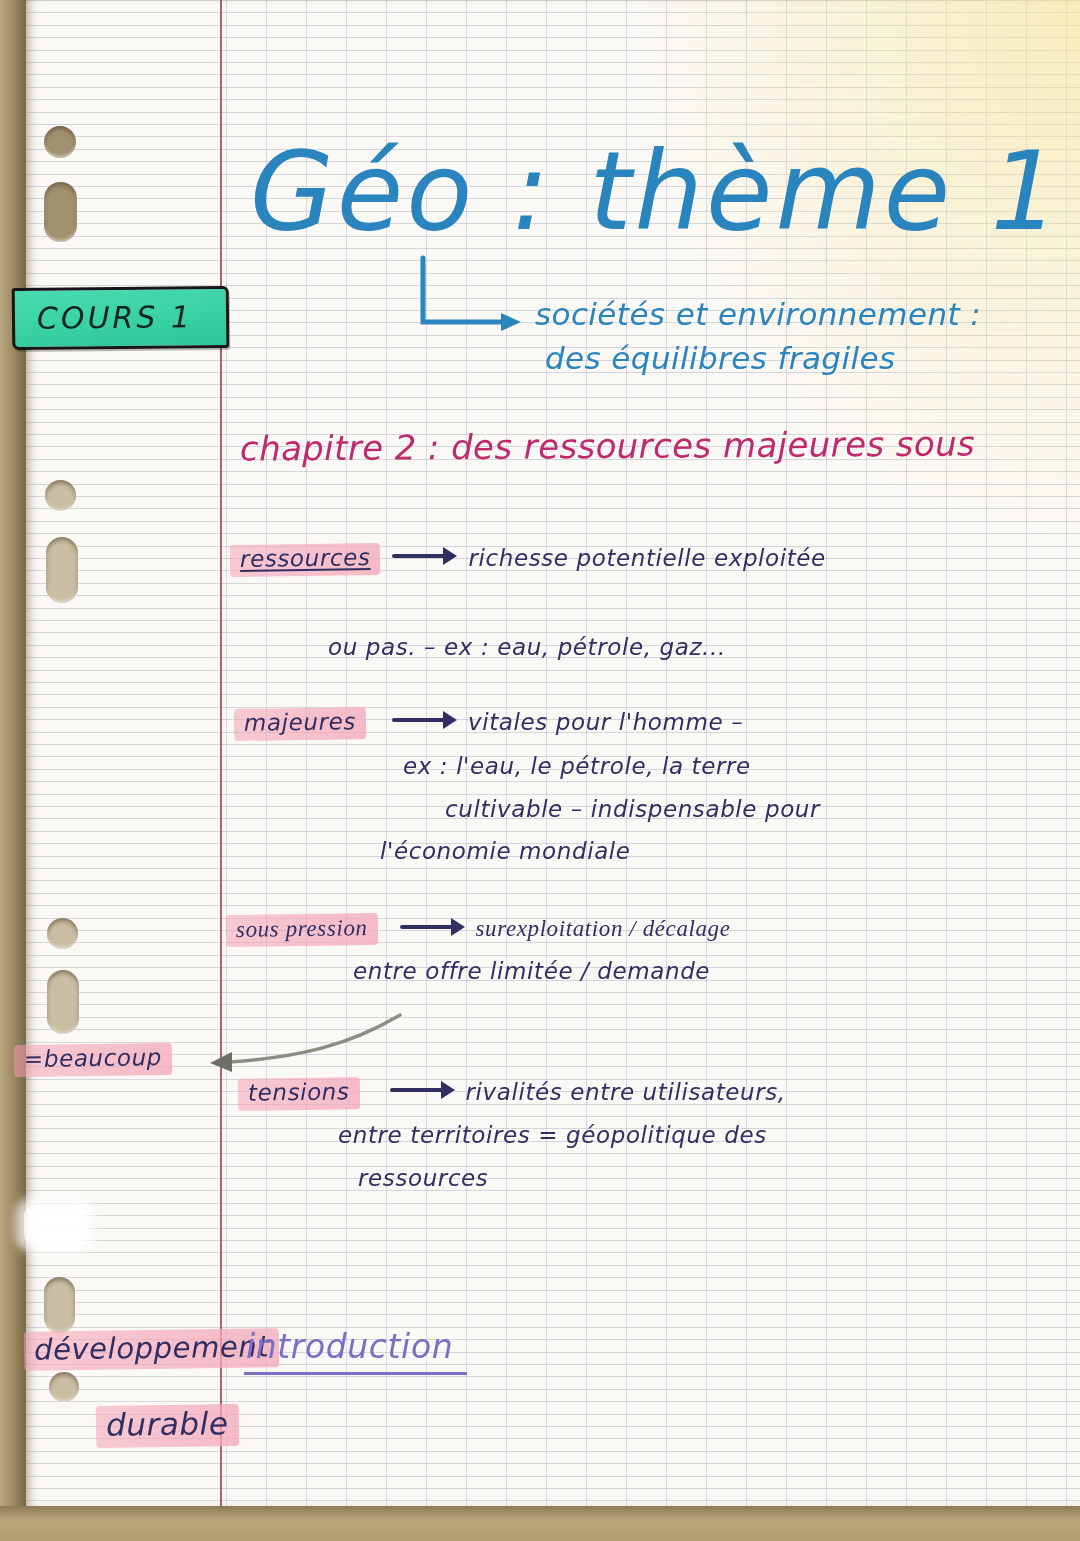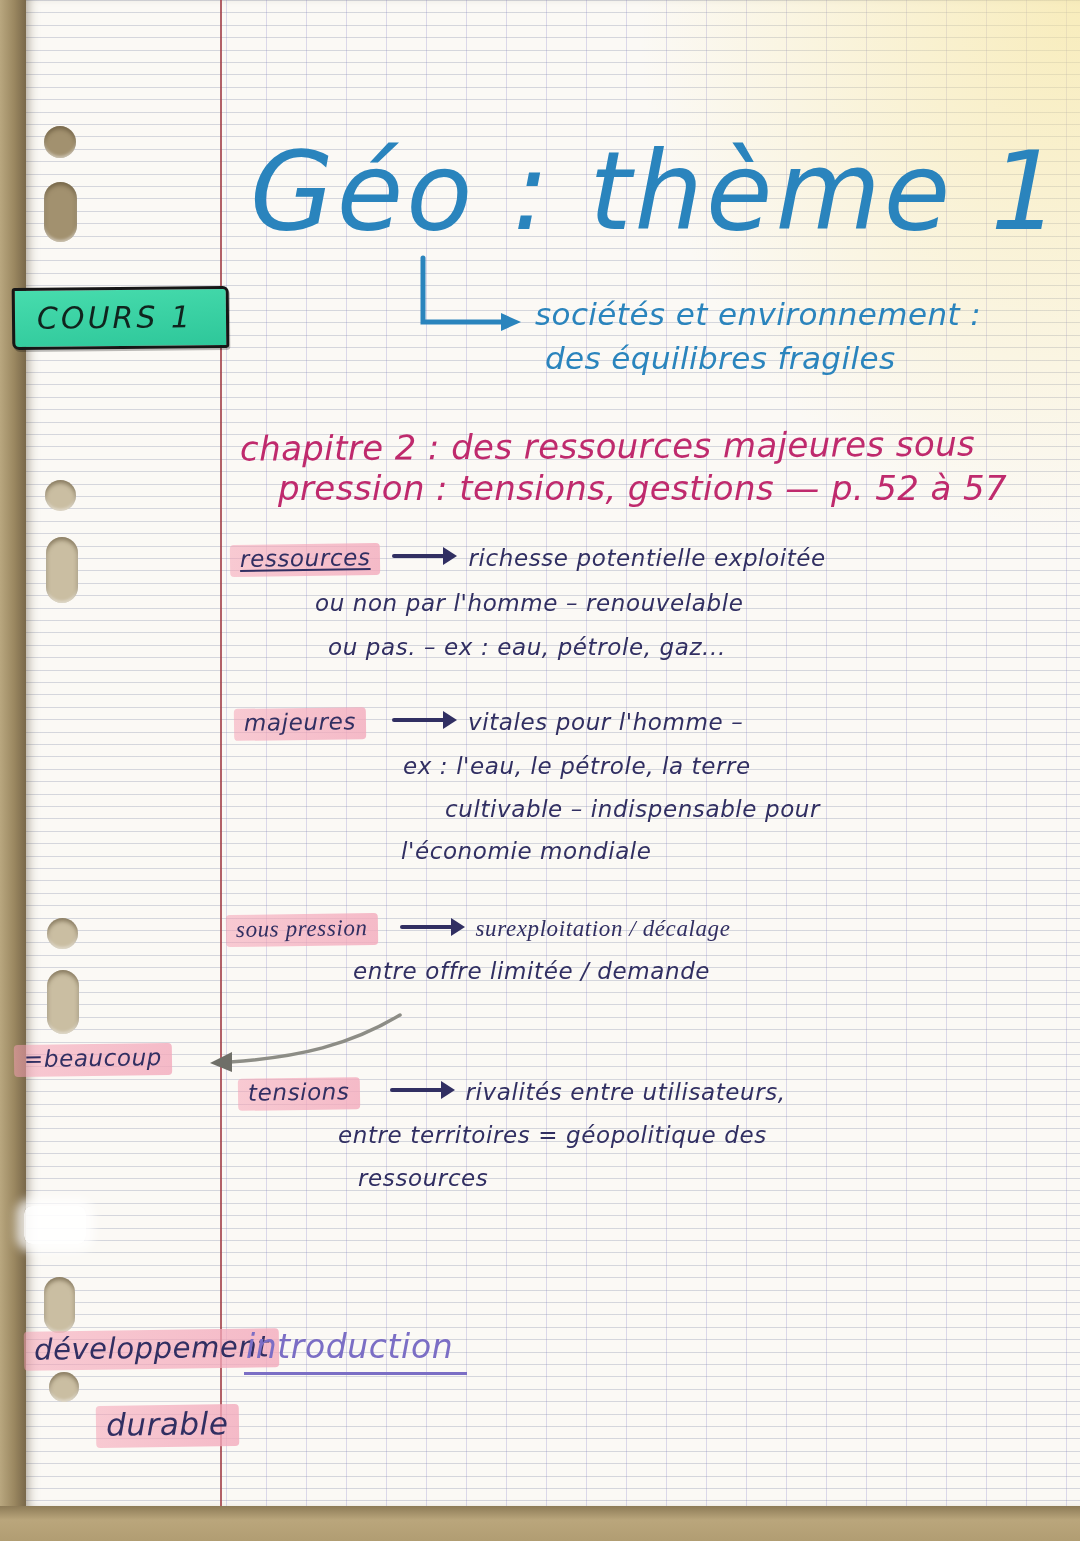--- a/index.html
+++ b/index.html
@@ -83,34 +83,32 @@
     <polygon points="86,55 106,64 86,73" fill="#2a84bd"></polygon>
   </svg>
   <div class="line subtitle" style="left:535px;top:296px;">sociétés et environnement :</div>
   <div class="line subtitle" style="left:545px;top:340px;">des équilibres fragiles</div>
 
   <div class="cours-box">
     <span>COURS 1</span>
   </div>
 
   <div class="line chapter" style="left:240px;top:426px;transform:rotate(-0.4deg);">chapitre 2 : des ressources majeures  sous</div>
-  <div class="line chapter" style="left:278px;top:468px;">pression : tensions, gestions — p. 52 à 57</div>
 
   <div class="line" style="left:230px;top:544px;">
     <span class="hl-pink u-navy">ressources</span><span class="harrow"></span><span>richesse potentielle exploitée</span>
   </div>
-  <div class="line" style="left:315px;top:590px;">ou non par l'homme  – renouvelable</div>
   <div class="line" style="left:328px;top:634px;">ou pas. – ex : eau, pétrole, gaz...</div>
 
   <div class="line" style="left:234px;top:708px;">
     <span class="hl-pink">majeures</span><span class="harrow" style="margin-left:26px;"></span><span>vitales pour l'homme  –</span>
   </div>
   <div class="line" style="left:403px;top:753px;">ex : l'eau, le pétrole, la terre</div>
   <div class="line" style="left:445px;top:796px;">cultivable  – indispensable pour</div>
-  <div class="line" style="left:401px;top:838px;">l'économie mondiale</div>
+  <div class="line" style="left:380px;top:838px;">l'économie mondiale</div>
 
   <div class="line" style="left:226px;top:914px;font-family:Liberation Serif, serif;">
     <span class="hl-pink">sous pression</span><span class="harrow" style="margin-left:22px;"></span><span>surexploitation / décalage</span>
   </div>
   <div class="line" style="left:353px;top:958px;">entre offre limitée / demande</div>
 
   <svg style="left:200px;top:1000px;" width="215" height="85">
     <path d="M200,15 C150,45 100,57 30,62" fill="none" stroke="#8d8d86" stroke-width="3.5" stroke-linecap="round"></path>
     <polygon points="32,52 10,63 32,72" fill="#6f6f68"></polygon>
   </svg>

